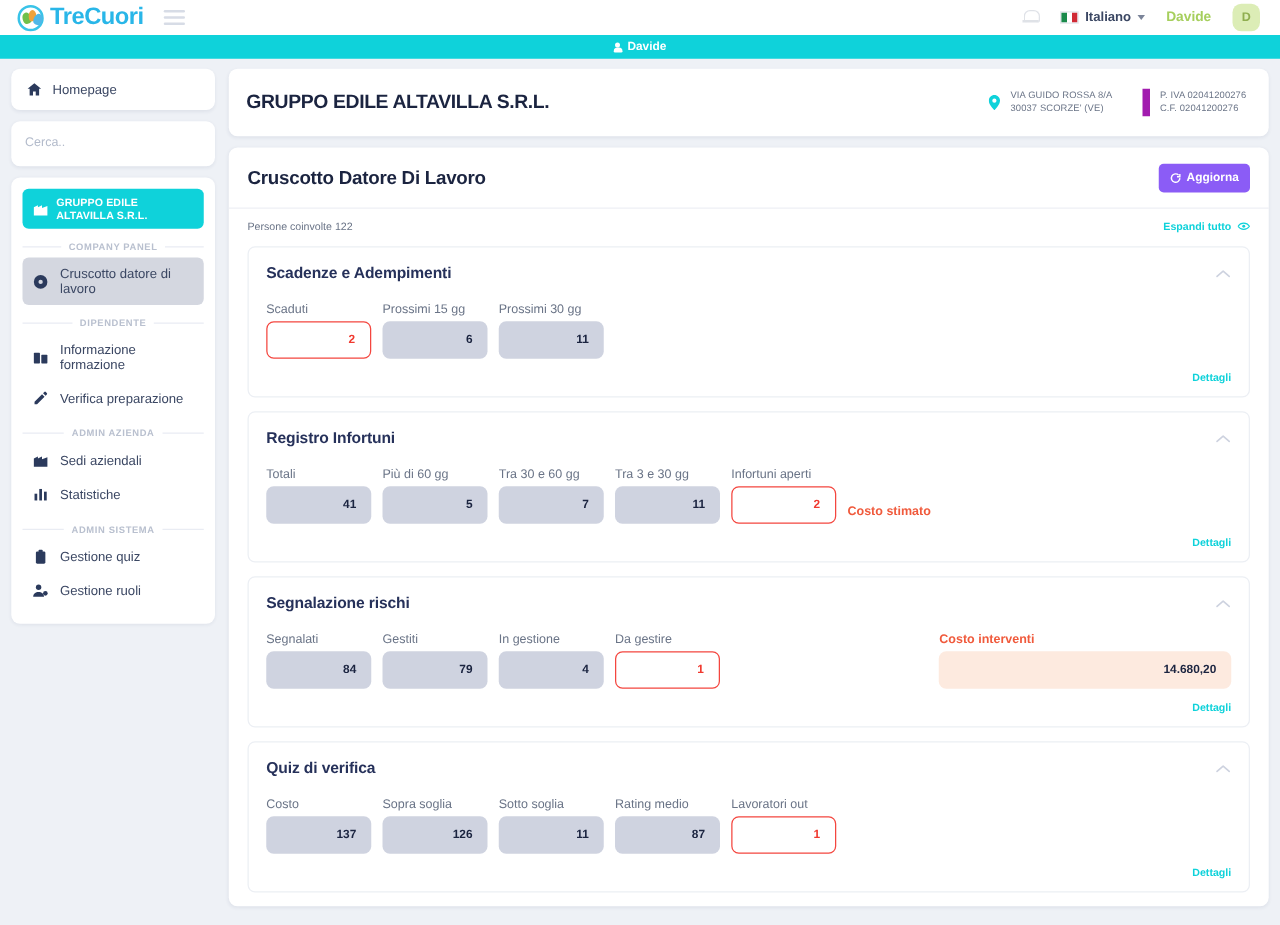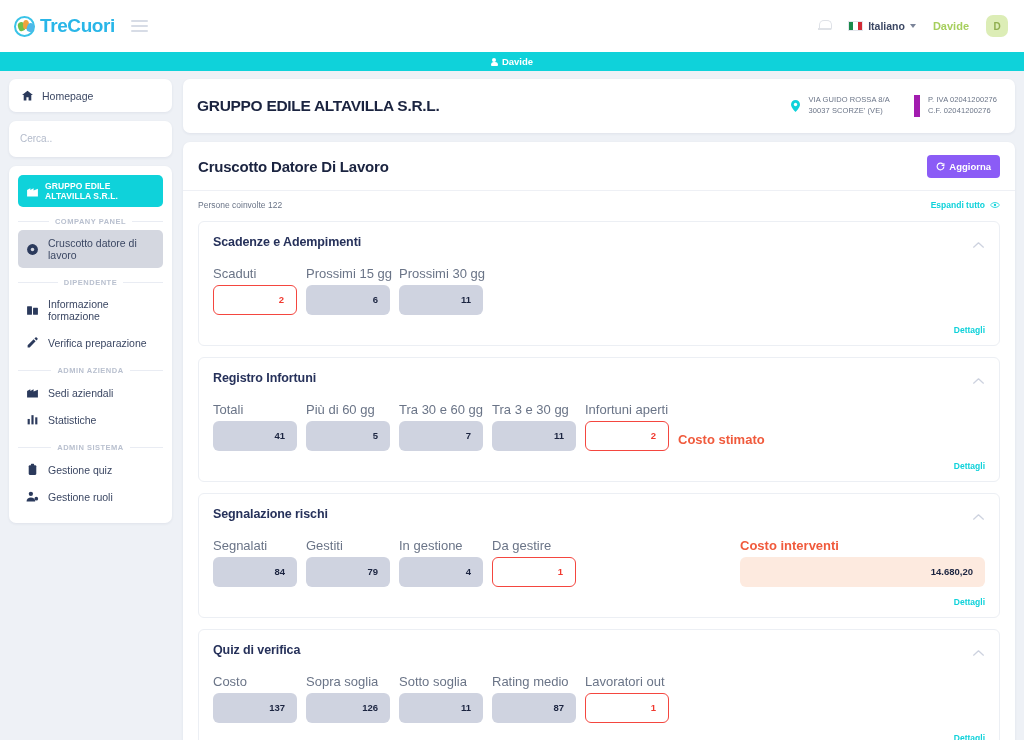--- a/index.html
+++ b/index.html
@@ -7,21 +7,21 @@
   html, body {
     width: 1024px; height: 740px;
     font-family: "Liberation Sans", "DejaVu Sans", sans-serif;
     background: #eef1f6;
     overflow: hidden;
     color: #1f2a56;
   }
 
   
   .topbar {
-    height: 52px; background: #ffffff;
+    height: 28px; background: #ffffff;
     display: flex; align-items: center;
     padding: 0 16px 0 14px;
     position: relative; z-index: 5;
   }
   .brand { display: flex; align-items: center; gap: 5px; }
   .brand-mark {
     width: 21px; height: 21px; border-radius: 50%;
     background: #ffffff; border: 2px solid #39c3e8;
     position: relative; flex: 0 0 auto;
   }
@@ -194,32 +194,32 @@
   .eye { width: 10px; height: 8px; flex: 0 0 auto; }
 
   
   .sections { padding: 0 15px 11px; }
   .sec-card {
     border: 1px solid #eceff4; border-radius: 6px;
     margin-bottom: 11px; padding: 13px 14px 8px;
   }
   .sec-card:last-child { margin-bottom: 0; }
   .sec-head {
-    display: flex; align-items: flex-end; justify-content: space-between;
+    display: flex; align-items: center; justify-content: space-between;
   }
   .sec-title { font-size: 12.5px; font-weight: 700; color: #26315a; letter-spacing: -.1px; }
   .chev {
     width: 13px; height: 8px; flex: 0 0 auto; cursor: pointer; margin-top: 3px;
   }
 
   .metrics { display: flex; align-items: flex-end; gap: 9px; margin-top: 17px; }
   .metric { width: 84px; flex: 0 0 auto; }
   .metric.cost { flex: 1 1 auto; width: auto; min-width: 120px; }
   .metric .m-label {
-    font-size: 13px; color: #6a7487; margin-bottom: 4px; white-space: nowrap;
+    font-size: 10px; color: #6a7487; margin-bottom: 4px; white-space: nowrap;
   }
   .metric.cost .m-label { color: #f05a3c; font-weight: 700; }
   .m-box {
     height: 30px; border-radius: 6px; background: #cfd3e0;
     display: flex; align-items: center; justify-content: flex-end;
     padding-right: 12px;
     font-size: 9.5px; font-weight: 700; color: #1b2440;
   }
   .m-box.alert {
     background: #fff; border: 1.4px solid #f4463f; color: #f0392f;

